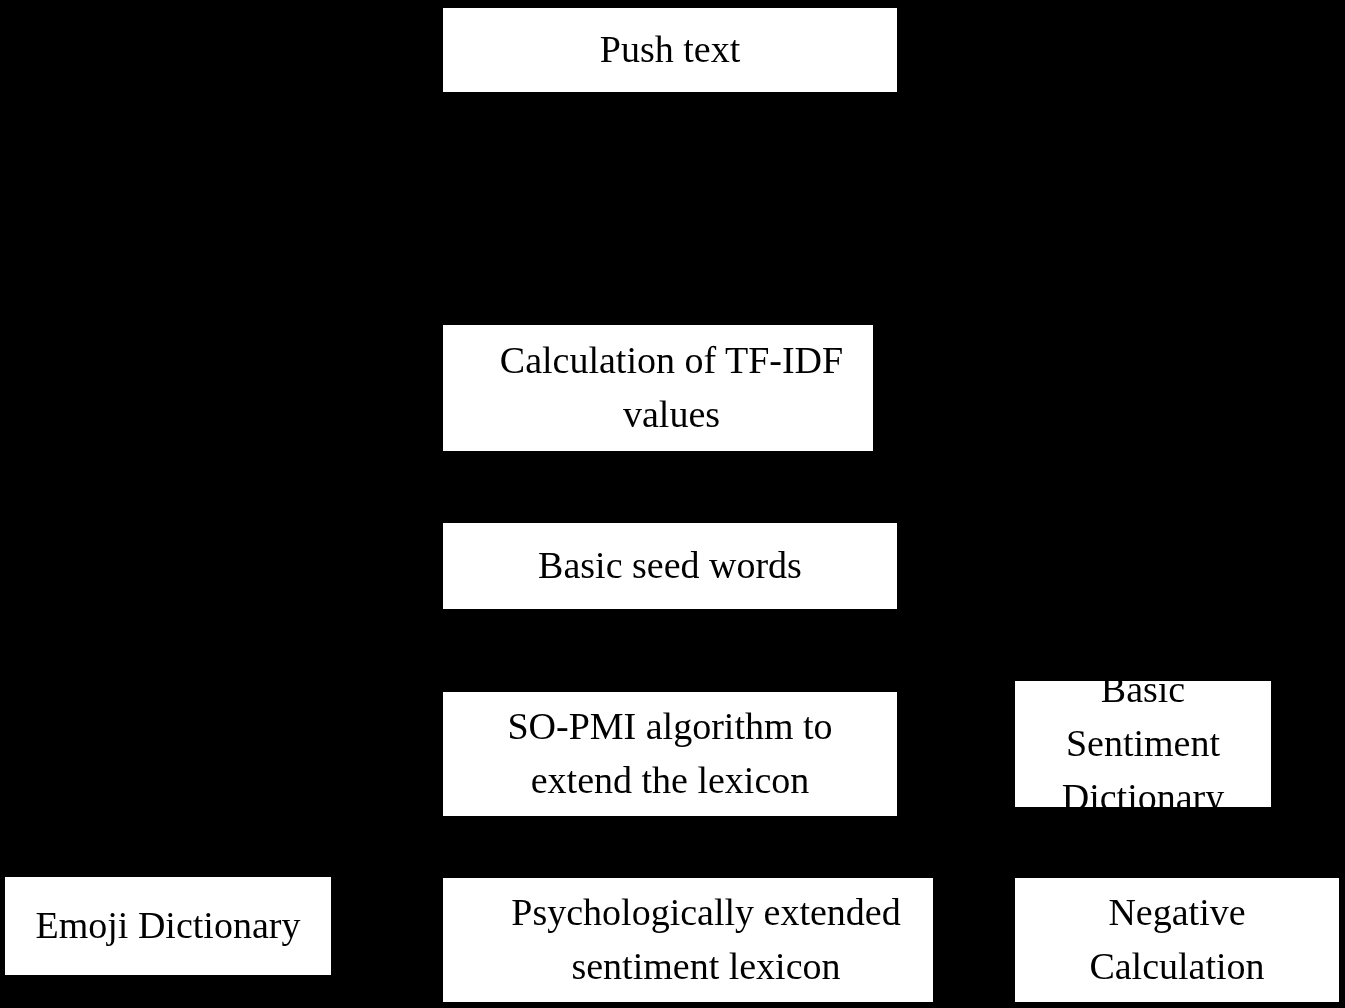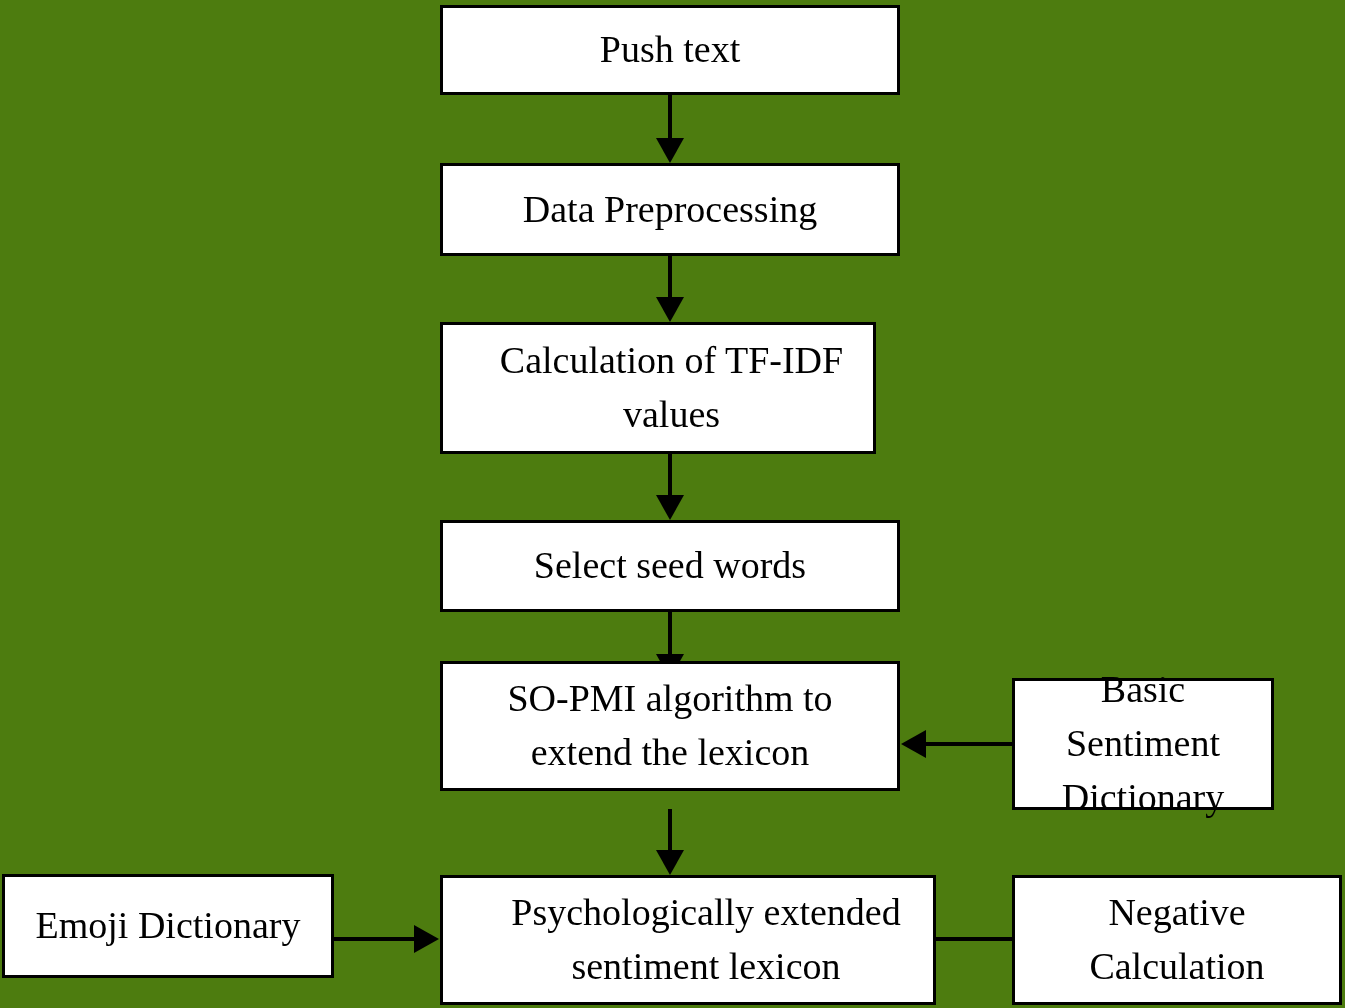--- a/index.html
+++ b/index.html
@@ -4,21 +4,21 @@
 <style>
   html, body {
     margin: 0;
     padding: 0;
     background: #ffffff;
   }
   .canvas {
     position: relative;
     width: 1345px;
     height: 1008px;
-    background: #4d7c0f;
+    background: #000000;
     font-family: "Liberation Serif", "DejaVu Serif", serif;
     overflow: hidden;
   }
   .edges-layer {
     position: absolute;
     left: 0;
     top: 0;
     width: 1345px;
     height: 1008px;
     pointer-events: none;
@@ -36,21 +36,21 @@
     font-size: 38px;
     line-height: 1.42;
     white-space: pre-line;
     padding: 0 4px;
   }
   
   .n-push       { left: 440px;  top: 5px;   width: 460px; height: 90px;  }
   .n-preprocess { left: 440px;  top: 163px; width: 460px; height: 93px;  }
   .n-tfidf      { left: 440px;  top: 322px; width: 436px; height: 132px; padding-left: 31px; }
   .n-seed       { left: 440px;  top: 520px; width: 460px; height: 92px;  }
-  .n-sopmi      { left: 440px;  top: 661px; width: 460px; height: 130px; }
+  .n-sopmi      { left: 440px;  top: 689px; width: 460px; height: 130px; }
   .n-psych      { left: 440px;  top: 875px; width: 496px; height: 130px; padding-left: 40px; }
   
   .n-basic      { left: 1012px; top: 678px; width: 262px; height: 132px; }
   .n-negative   { left: 1012px; top: 875px; width: 330px; height: 130px; }
   .n-emoji      { left: 2px;    top: 874px; width: 332px; height: 104px; }
 </style>
 </head>
 <body>
 
 <div class="canvas">
@@ -85,26 +85,25 @@
       <polygon points="901,939 926,925 926,953" fill="#000"></polygon>
     </g>
     <g>
       <line x1="334" y1="939" x2="415" y2="939" stroke="#000" stroke-width="4"></line>
       <polygon points="439,939 414,925 414,953" fill="#000"></polygon>
     </g>
   </svg>
 
   <div class="node n-push">Push text</div>
 
-  <div class="node n-preprocess">Data Preprocessing</div>
 
   <div class="node n-tfidf">Calculation of TF-IDF
 values</div>
 
-  <div class="node n-seed">Select seed words</div>
+  <div class="node n-seed">Basic seed words</div>
 
   <div class="node n-sopmi">SO-PMI algorithm to
 extend the lexicon</div>
 
   <div class="node n-psych">Psychologically extended
 sentiment lexicon</div>
 
   <div class="node n-basic">Basic Sentiment
 Dictionary</div>
 

